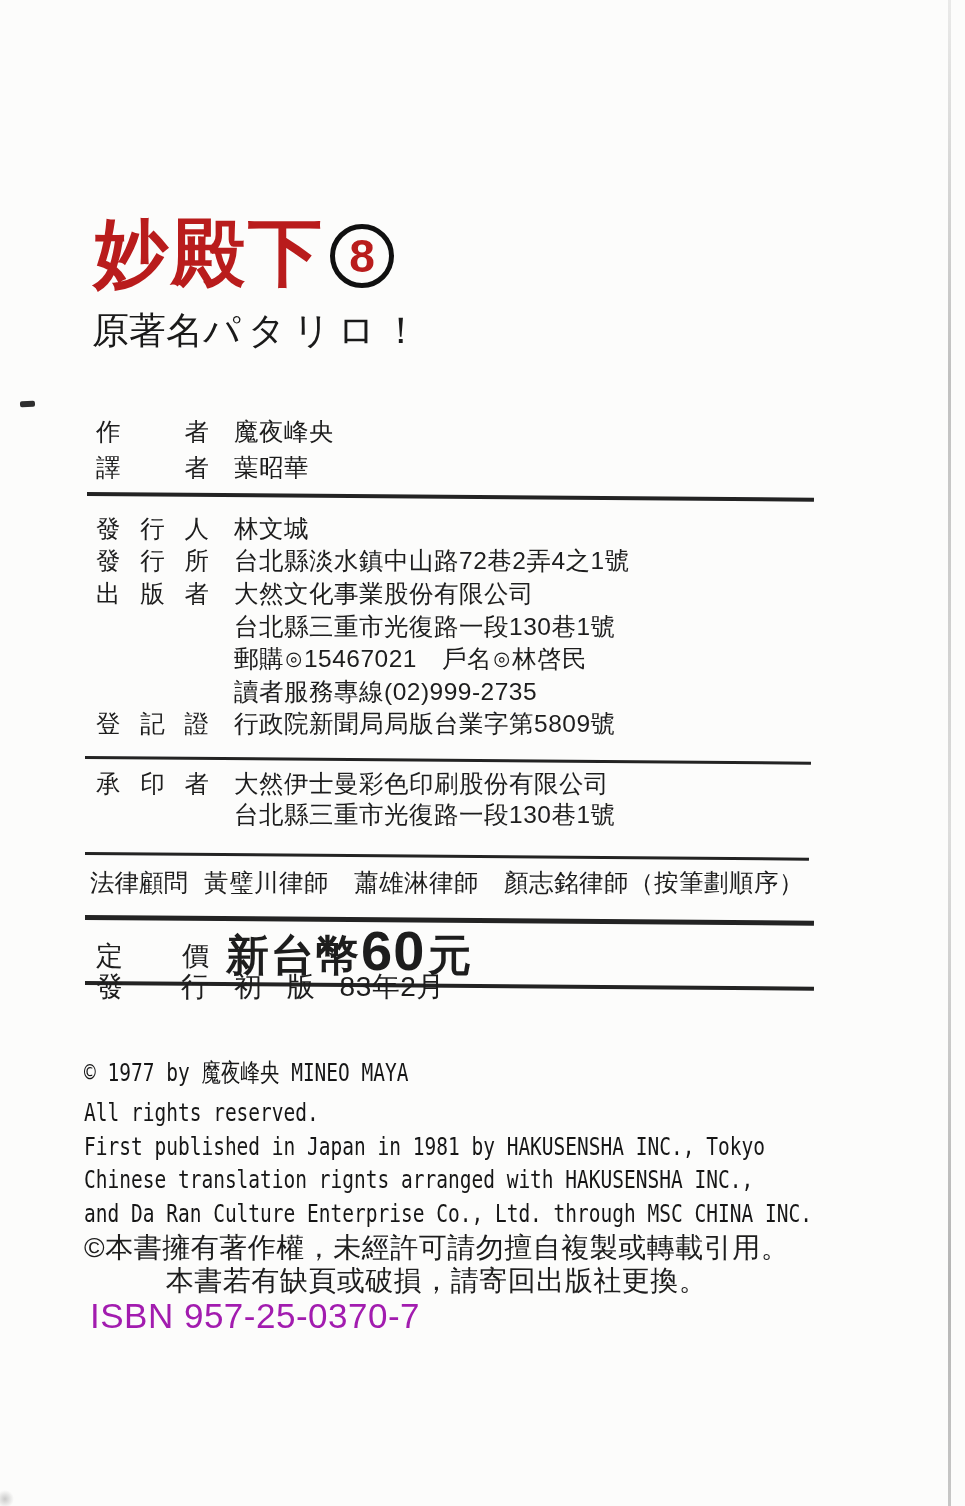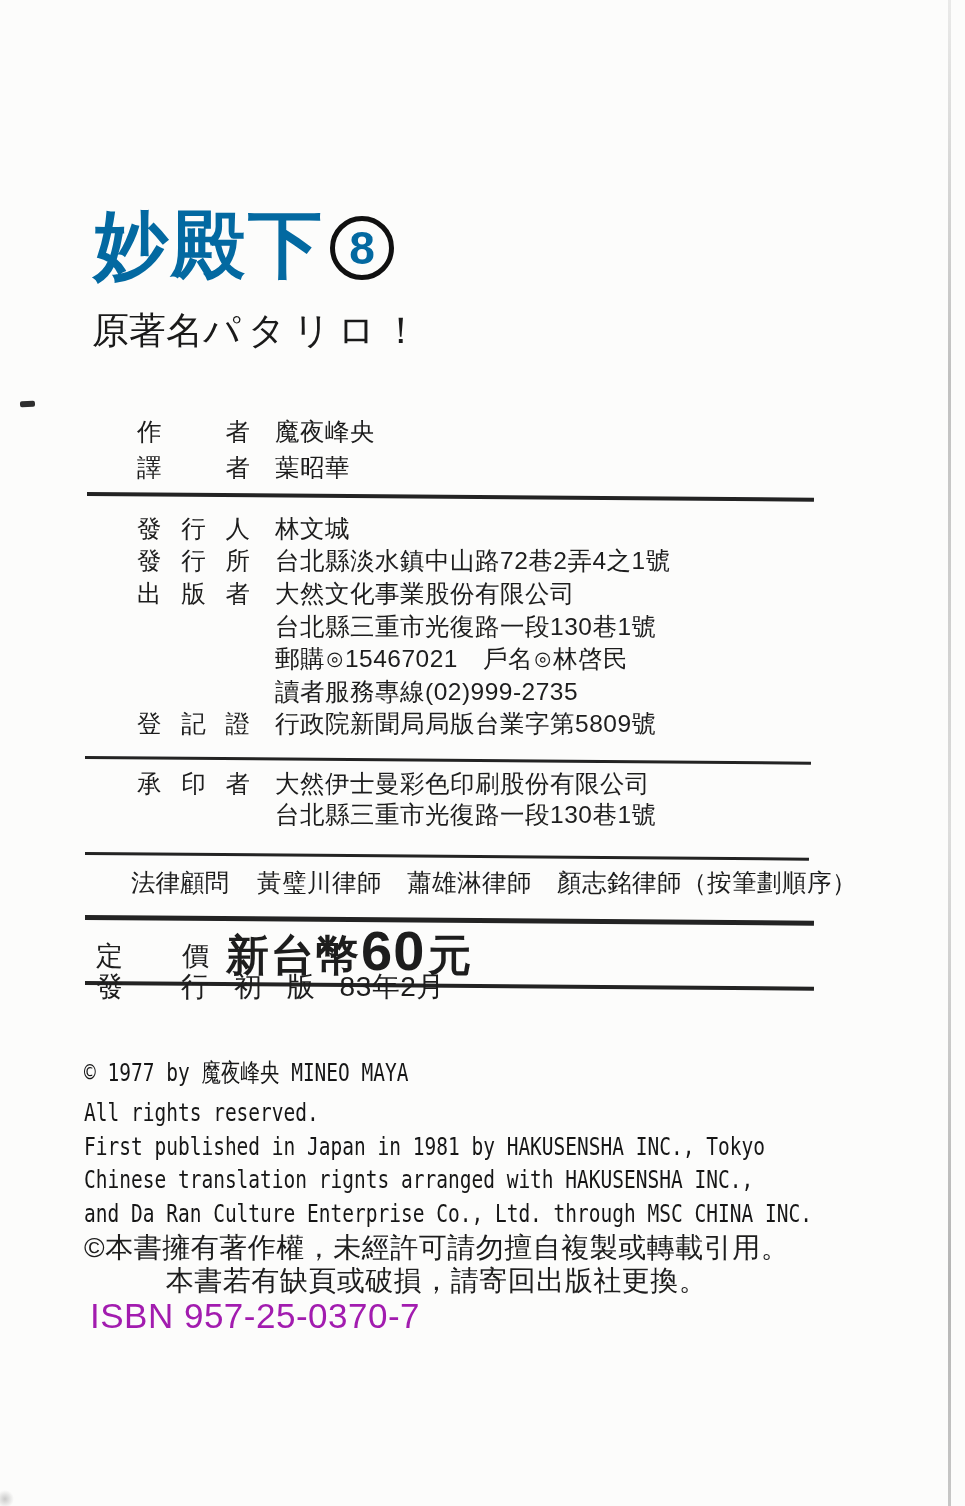--- a/index.html
+++ b/index.html
@@ -4,51 +4,51 @@
 <style>
   html,body { margin:0; padding:0; background:#e8e8e6; }
   .page {
     position:relative; width:965px; height:1506px;
     background:#fcfcfb; overflow:hidden;
     font-family:"Liberation Sans", sans-serif;
     color:#1d1d1d;
   }
   
   .title-block {
-    position:absolute; left:94px; top:196px;
+    position:absolute; left:94px; top:204px;
     font-size:74px; font-weight:bold; letter-spacing:3px;
-    color:#0369a1; white-space:nowrap;
+    color:#b91c1c; white-space:nowrap;
   }
   .vol-circle {
     display:inline-block; width:54px; height:54px;
     border:5px solid #101010; border-radius:50%;
     font-size:46px; line-height:54px; text-align:center;
     letter-spacing:0; vertical-align:6px; margin-left:5px; font-weight:bold;
   }
   .subtitle {
     position:absolute; left:92px; top:306px;
     font-size:37px; color:#1a1a1a; display:flex; white-space:nowrap;
   }
   .subtitle .orig-title { letter-spacing:7px; }
 
   
   .rows { position:absolute; left:96px; font-size:24.5px; }
-  .row { display:flex; align-items:center;margin-left:41px; }
+  .row { display:flex; align-items:center; }
   .row-label {
     width:113px; flex:none;
     text-align:justify; text-align-last:justify;
     white-space:nowrap;
   }
   .row-value { margin-left:25px; white-space:nowrap; letter-spacing:0.5px; }
   .rows-credits  { top:413px; } .rows-credits .row  { height:36px; }
   .rows-publish  { top:512px; } .rows-publish .row  { height:32.6px; }
   .rows-printer  { top:768px; } .rows-printer .row  { height:31px; }
 
   .rows-legal { top:866px; left:90px; }
-  .rows-legal .row { height:33px;gap:12px; }
+  .rows-legal .row { height:33px; }
   .rows-legal .row-label { width:92px; }
   .rows-legal .row-value { margin-left:22px; letter-spacing:0.5px; }
 
   
   .price-row { position:absolute; left:96px; top:920px; height:62px; display:flex; align-items:center; }
   .price-row .row-label { font-size:27px;margin-top:10px; }
   .price-value { margin-left:17px; white-space:nowrap; }
   .price-cur  { font-size:43px; font-weight:600; letter-spacing:2px; }
   .price-amt  { font-size:56px; font-weight:800; letter-spacing:1px; }
   .price-unit { font-size:43px; font-weight:600; margin-left:3px; }

